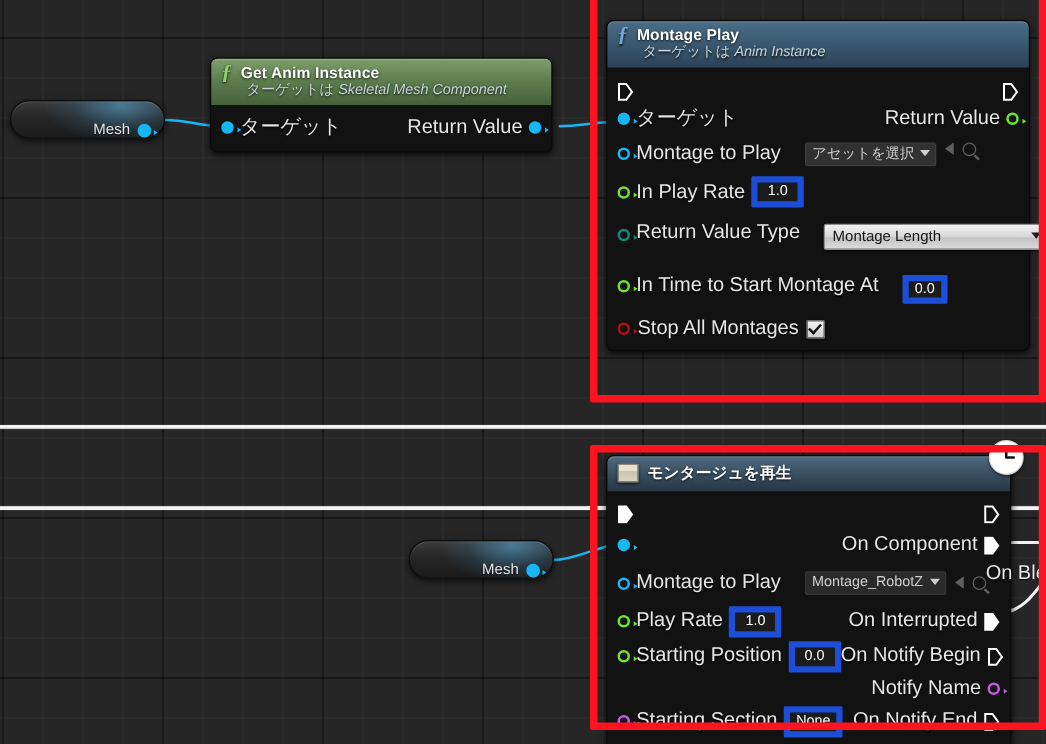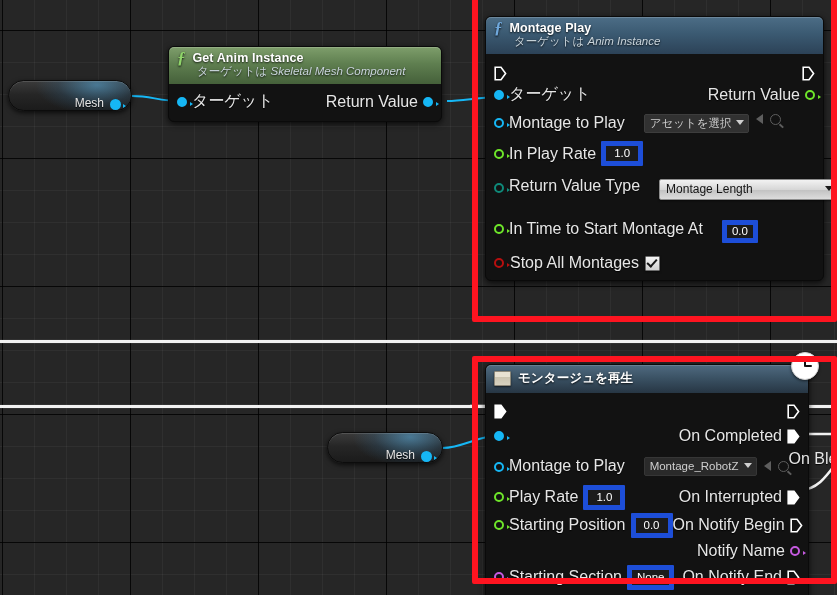--- a/index.html
+++ b/index.html
@@ -510,21 +510,21 @@
             </svg>
         </span>
       </div>
     </div>
 
     <div class="row" style="min-height:26px;">
       <div class="left">
         <span class="pin connected c-object"></span>
       </div>
       <div class="right">
-        <span class="pin-label">On Completed</span>
+        <span class="pin-label">On Component</span>
         <span class="exec">
           <svg width="13" height="15" viewBox="0 0 13 15">
               <path d="M1.2,1.2 L7,1.2 L11.6,7.5 L7,13.8 L1.2,13.8 Z" fill="#ffffff" stroke="#ffffff" stroke-width="1.6"></path>
             </svg>
         </span>
       </div>
     </div>
 
     <div class="row" style="min-height:34px;">
       <div class="left" style="align-items:center;">

